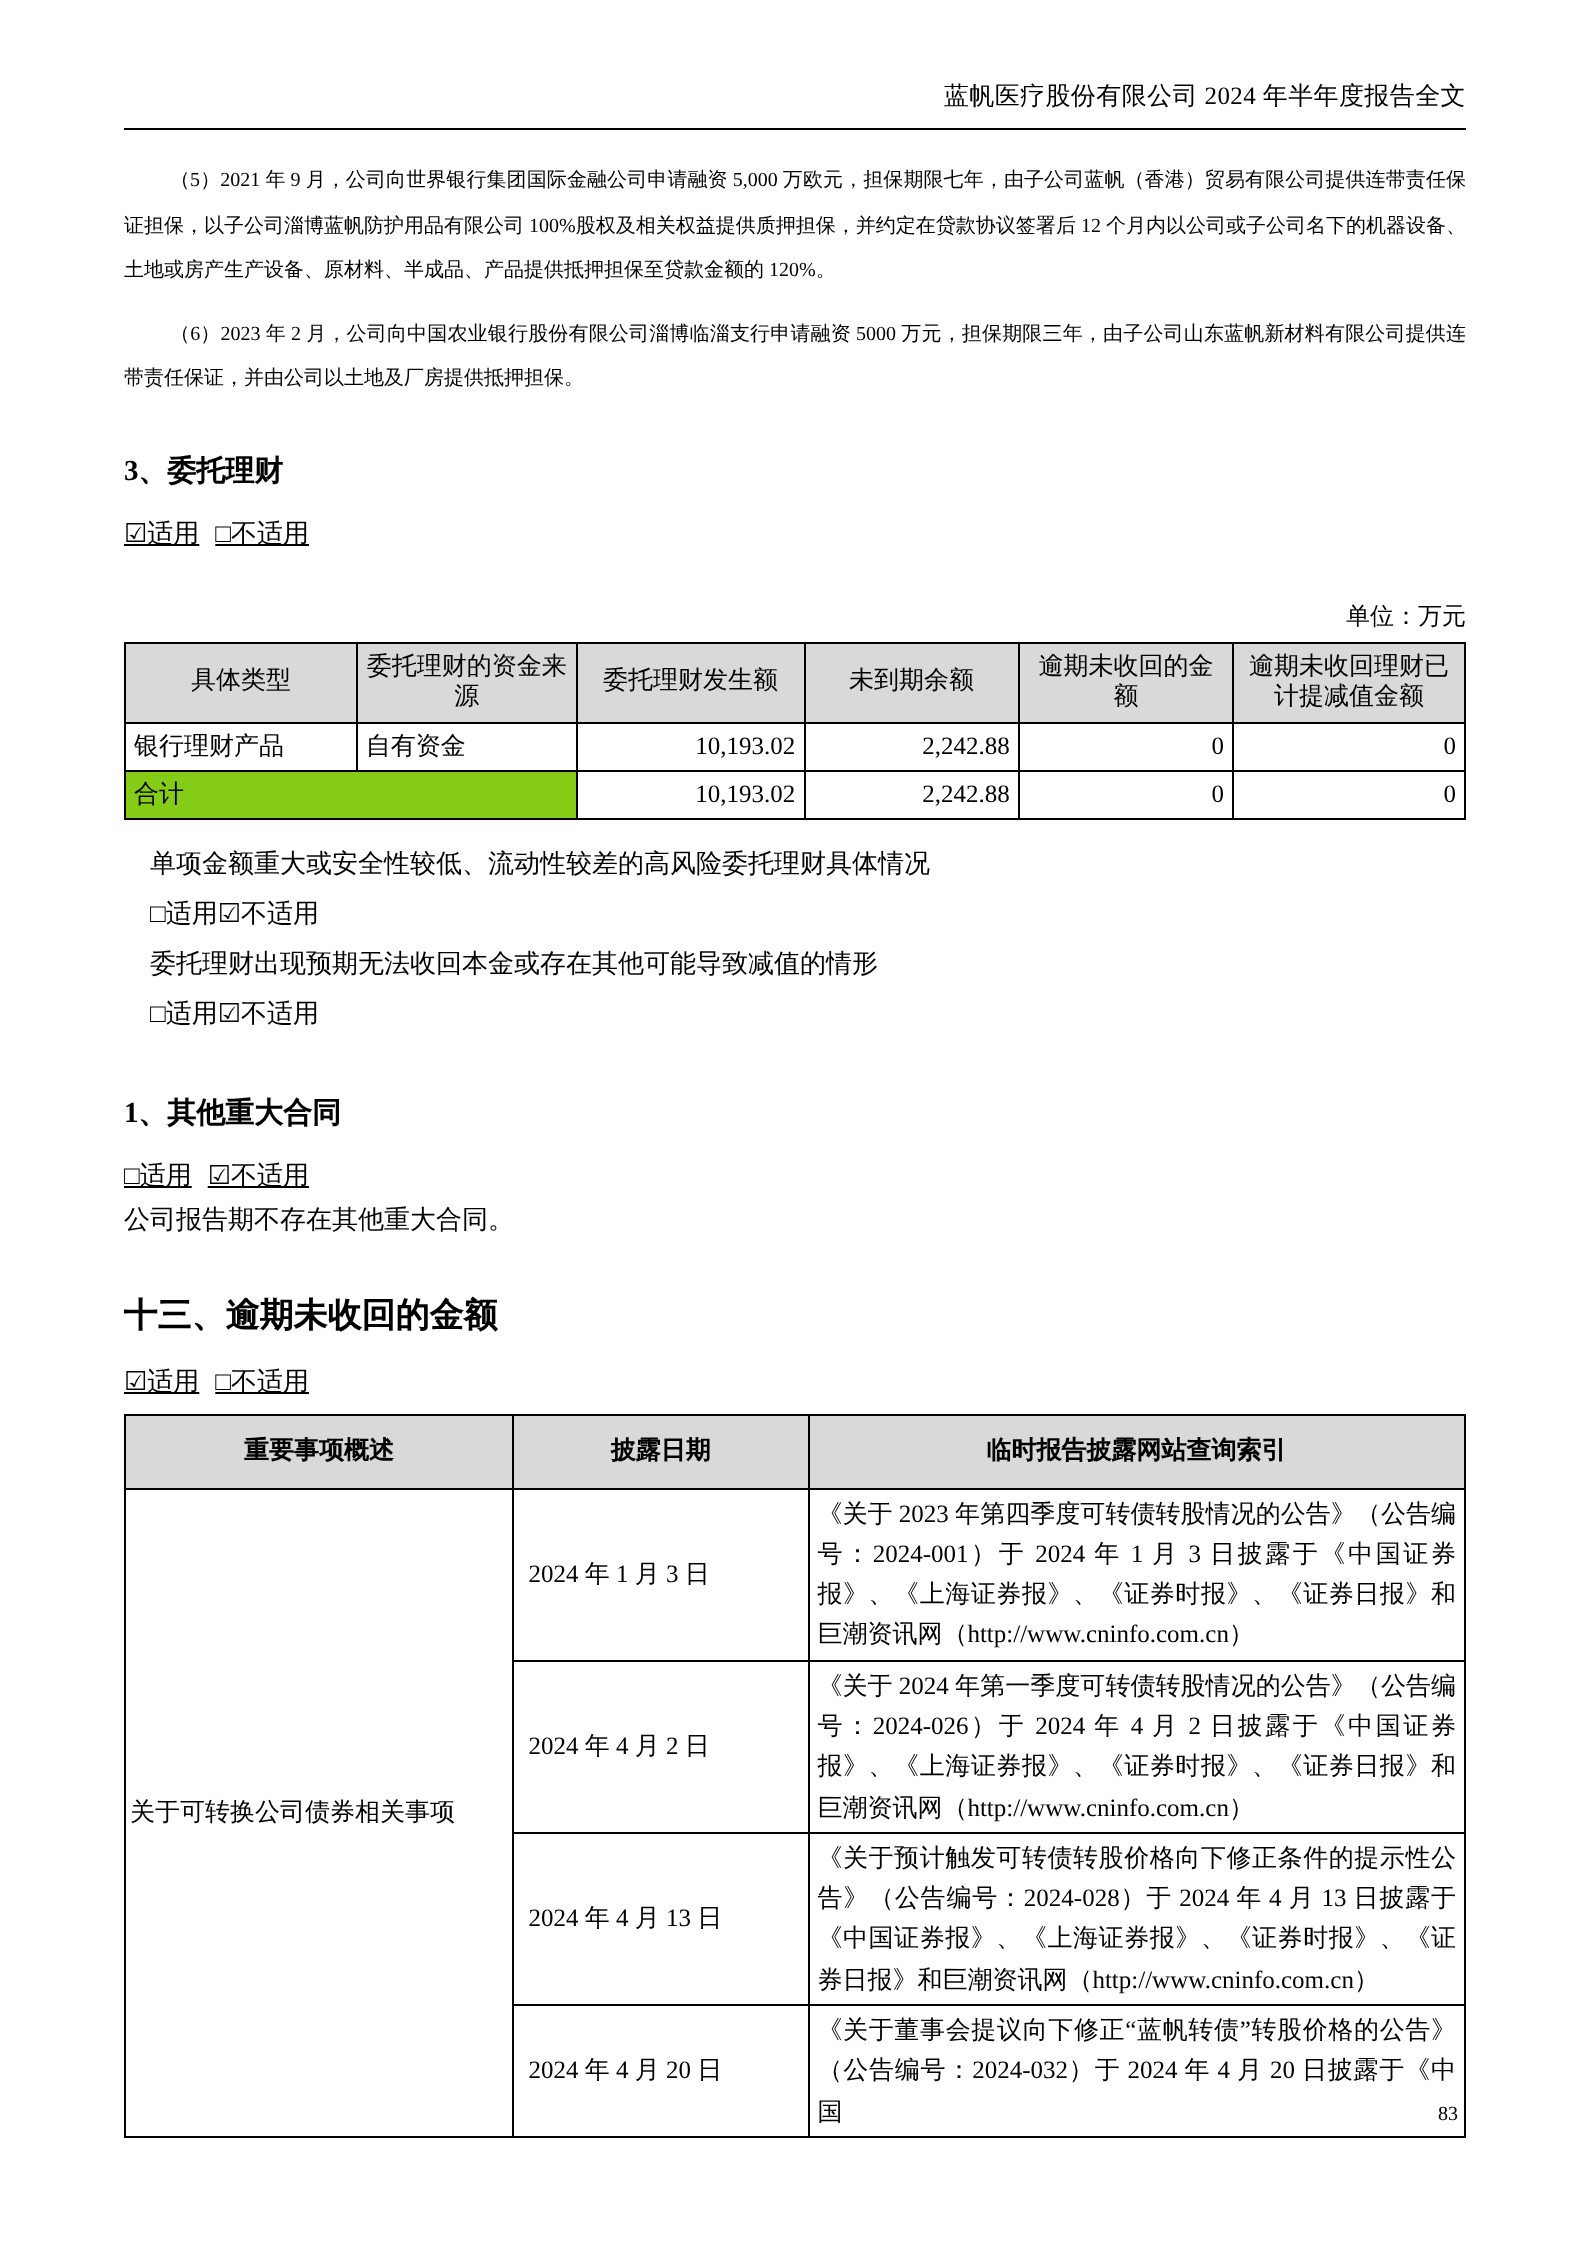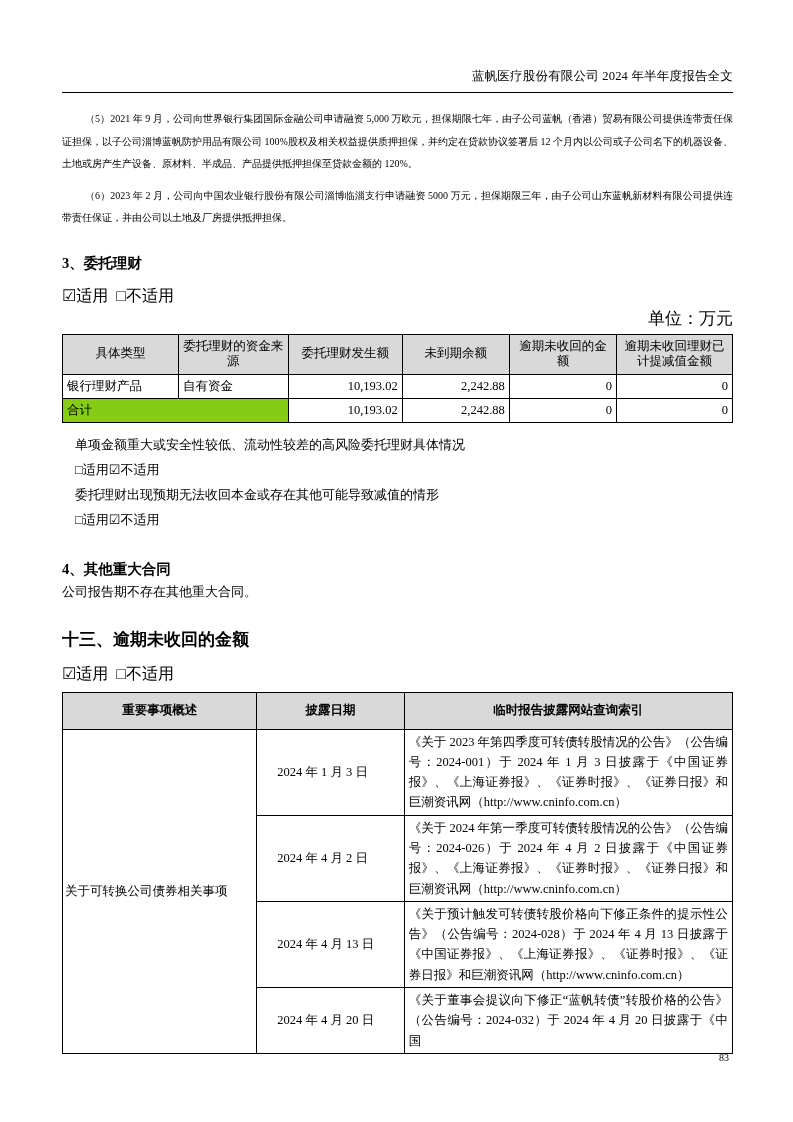--- a/index.html
+++ b/index.html
@@ -1,43 +1,43 @@
 <!DOCTYPE html>
 <html><head>
 <meta charset="utf-8">
 <style>
   html,body{margin:0;padding:0;background:#fff;}
   .page{position:relative;width:793px;height:1122px;background:#fff;overflow:hidden;
         font-family:"Liberation Serif","DejaVu Serif",serif;color:#000;}
   .content{position:absolute;left:62px;width:671px;top:0;}
-  .doc-header{padding-top:68px;text-align:right;font-size:12.5px;letter-spacing:.2px;}
+  .doc-header{padding-top:40px;text-align:right;font-size:12.5px;letter-spacing:.2px;}
   .rule{border-bottom:1.6px solid #000;margin-top:7px;}
   .para{font-size:10px;line-height:22.5px;text-align:justify;text-indent:2.3em;margin:0;}
   .p5{margin-top:15px;}
   .p6{margin-top:9px;}
   .h3{font-size:14.5px;font-weight:bold;margin:0;}
   .h3-1{margin-top:24px;}
   .h3-2{margin-top:28px;}
   .h2{font-size:17px;font-weight:bold;margin:0;margin-top:24px;}
-  .checkline{font-size:16px;margin-top:13px;}
+  .checkline{font-size:13px;margin-top:13px;text-decoration:underline;}
   .checkline .gap{display:inline-block;width:8px;}
   .plainline{font-size:13px;line-height:25px;margin:0;}
-  .unit{font-size:17px;text-align:right;margin-top:0;}
+  .unit{font-size:12px;text-align:right;margin-top:24px;}
   table{border-collapse:collapse;width:100%;table-layout:fixed;}
   .t1{margin-top:4px;border:1.5px solid #000;}
   .t1 th,.t1 td{border:1px solid #000;font-size:12.5px;font-weight:normal;padding:1px 4px;overflow:hidden;}
   .t1 th{background:#d9d9d9;height:19px;text-align:center;vertical-align:middle;line-height:15.5px;}
   .t1 thead tr{height:40px;}
   .t1 td{height:21px;vertical-align:middle;}
   .gray{background:#84cc16;}
   .tl{text-align:left;}
   .trt{text-align:right;}
   .notes{margin-top:9px;margin-left:13px;}
   .t2{margin-top:7px;border:1.5px solid #000;}
-  .t2 th,.t2 td{border:1px solid #000;font-size:12.5px;padding:0 20px;overflow:hidden;}
+  .t2 th,.t2 td{border:1px solid #000;font-size:12.5px;padding:0 7px;overflow:hidden;}
   .t2 th{background:#d9d9d9;font-weight:bold;text-align:center;vertical-align:middle;height:36px;}
   .t2 .topic{text-align:left;vertical-align:middle;padding-left:2px;}
   .t2 .date{vertical-align:middle;}
   .t2 .idx{text-align:justify;vertical-align:middle;line-height:20.3px;padding:2px 4px;}
   .t2 .r1{height:81px;} .t2 .r2{height:80px;} .t2 .r3{height:84px;} .t2 .r4{height:44px;}
   .t2 .clip{max-height:42px;overflow:hidden;vertical-align:top;}
   .pagenum{position:absolute;right:64px;top:1052px;font-size:10px;}
 </style>
 </head>
 <body>
@@ -101,21 +101,24 @@
       <p class="plainline">单项金额重大或安全性较低、流动性较差的高风险委托理财具体情况</p>
       <p class="plainline">
         <span>□适用</span><span class="gap"></span><span>☑不适用</span>
       </p>
       <p class="plainline">委托理财出现预期无法收回本金或存在其他可能导致减值的情形</p>
       <p class="plainline">
         <span>□适用</span><span class="gap"></span><span>☑不适用</span>
       </p>
     </div>
 
-    <p class="h3 h3-2">4、其他重大合同</p>
+    <p class="h3 h3-2">1、其他重大合同</p>
+    <div class="checkline">
+      <span>□适用</span><span class="gap"></span><span>☑不适用</span>
+    </div>
     <p class="plainline">公司报告期不存在其他重大合同。</p>
 
     <p class="h2">十三、逾期未收回的金额</p>
     <div class="checkline">
       <span>☑适用</span><span class="gap"></span><span>□不适用</span>
     </div>
 
     <table class="t2">
       <colgroup>
         <col style="width:29%">

